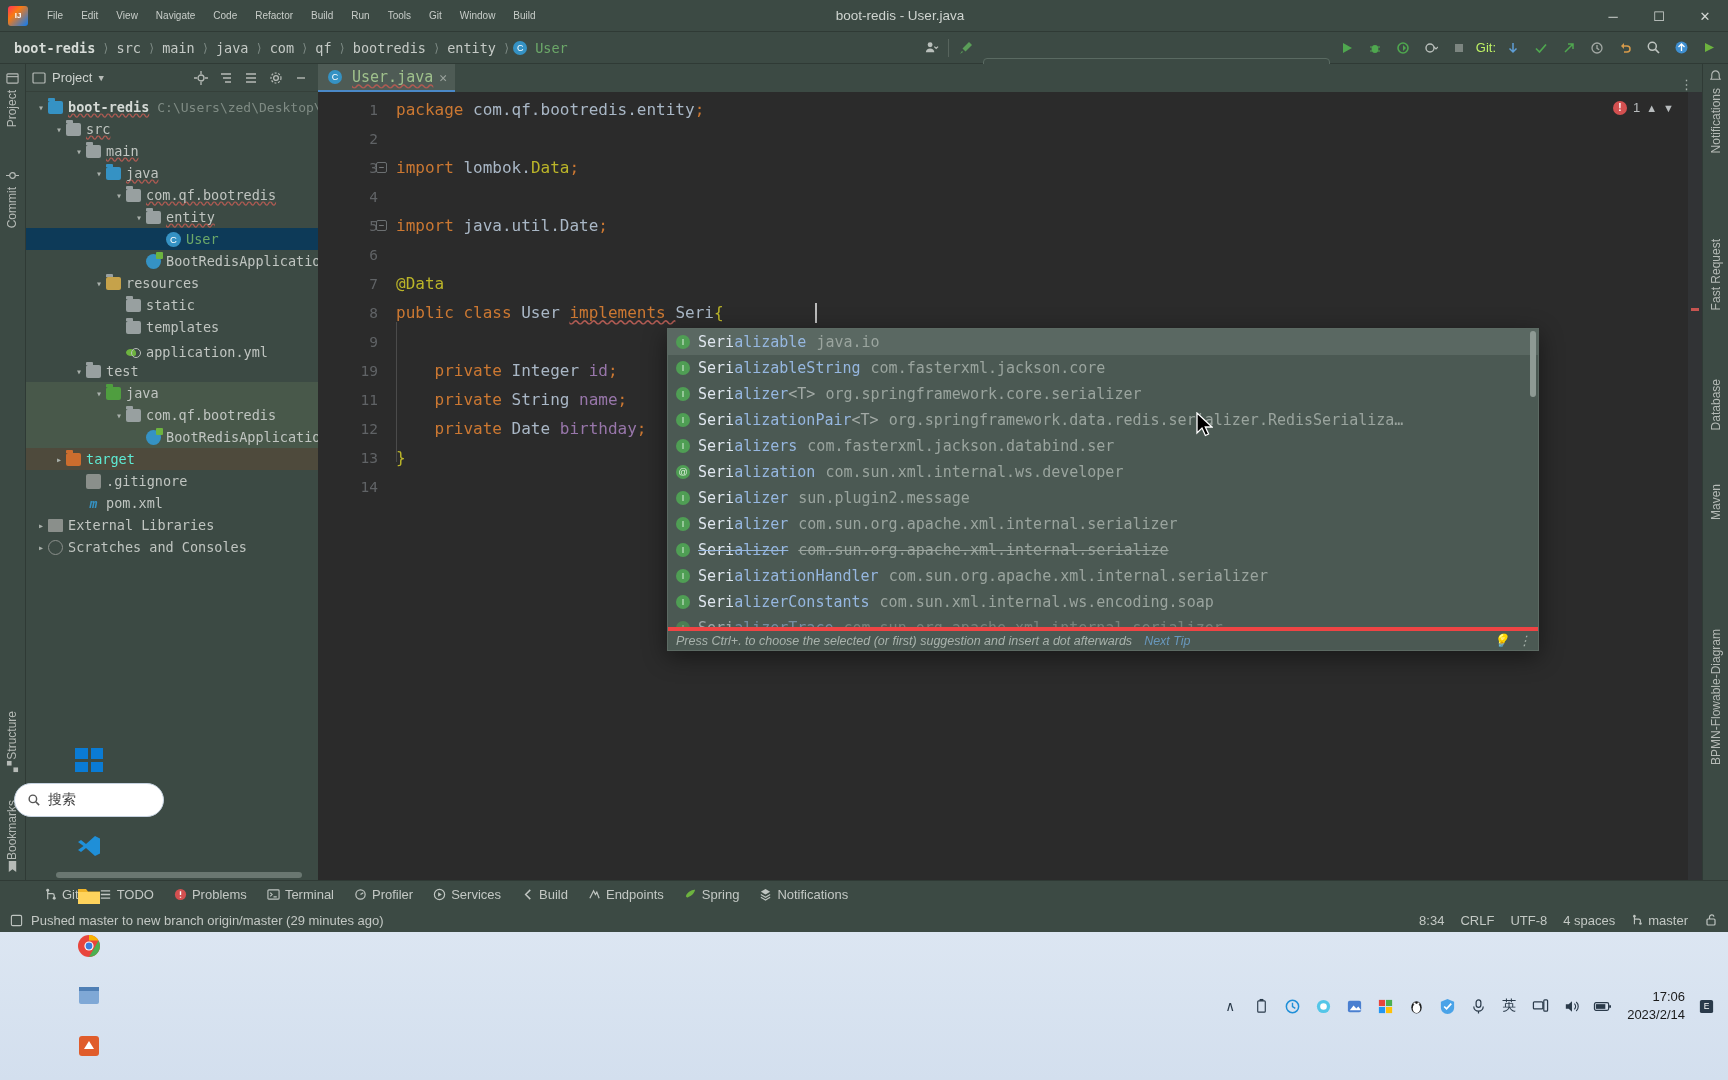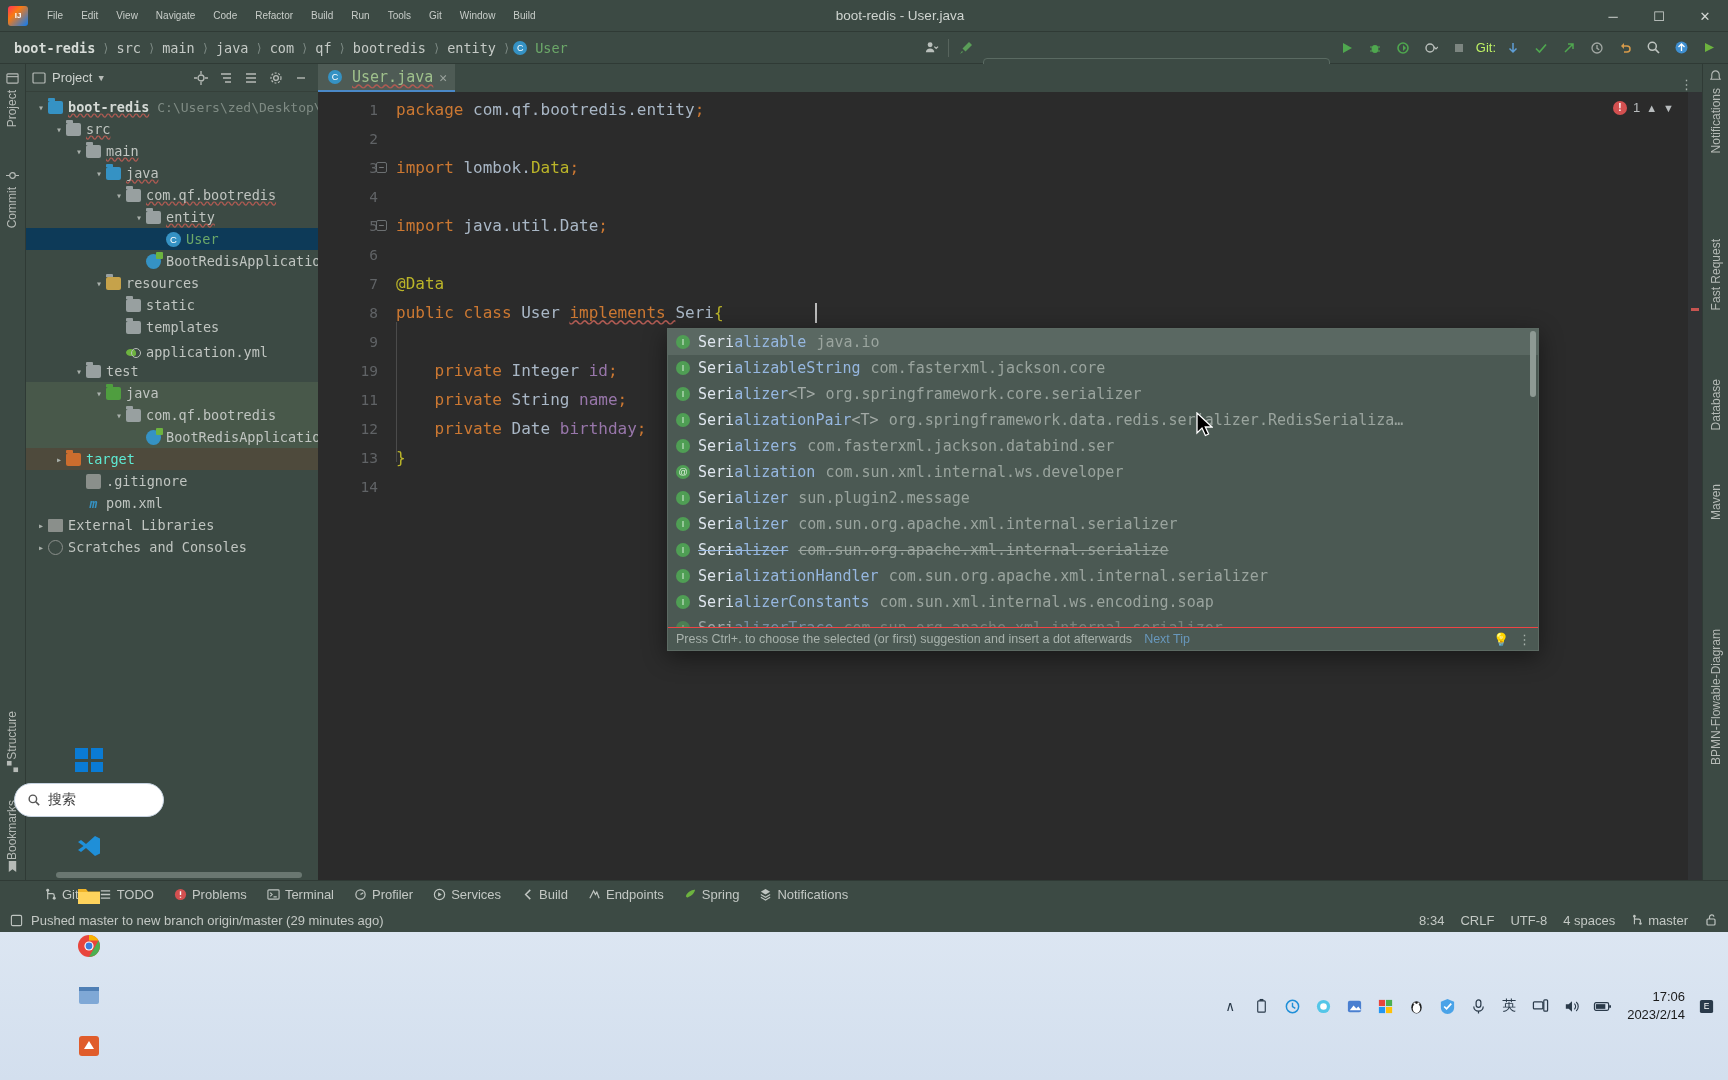--- a/index.html
+++ b/index.html
@@ -279,22 +279,22 @@
   .ac-generic { color:#a3aaa6; }
   .ac-pkg { color:#9aa49e; margin-left:10px; }
   .ac-row.deprecated .ac-name,
   .ac-row.deprecated .ac-pkg { text-decoration:line-through; }
   .ac-scrollbar {
     position:absolute; right:2px; top:2px; width:6px; height:296px;
   }
   .ac-thumb { position:absolute; top:0; width:6px; height:66px; background:#8e9a94; border-radius:3px; }
   .ac-footer {
     position:absolute; left:0; bottom:0; width:872px; height:23px;
-    background:#4b5953; border-top:1px solid #ef4444;
-    display:flex; align-items:center; padding:0 8px;
+    background:#4b5953; border-top:4px solid #ef4444;
+    display:flex; align-items:center; padding:0 8px;font-style:italic;
   }
   .ac-tip { color:#a8b2ac; font-family:"Liberation Sans",sans-serif; font-size:12.5px; }
   .ac-next { color:#6897bb; font-family:"Liberation Sans",sans-serif; font-size:12.5px; margin-left:12px; }
   .ac-foot-right{ margin-left:auto; display:flex; align-items:center; gap:8px; }
   .bulb { color:#e8c45a; font-size:13px; }
   .dots { color:#a8b2ac; font-size:13px; letter-spacing:1px; }
 
   
   .cursor-arrow { position:absolute; left:878px; top:348px; width:17px; height:26px; }
 

